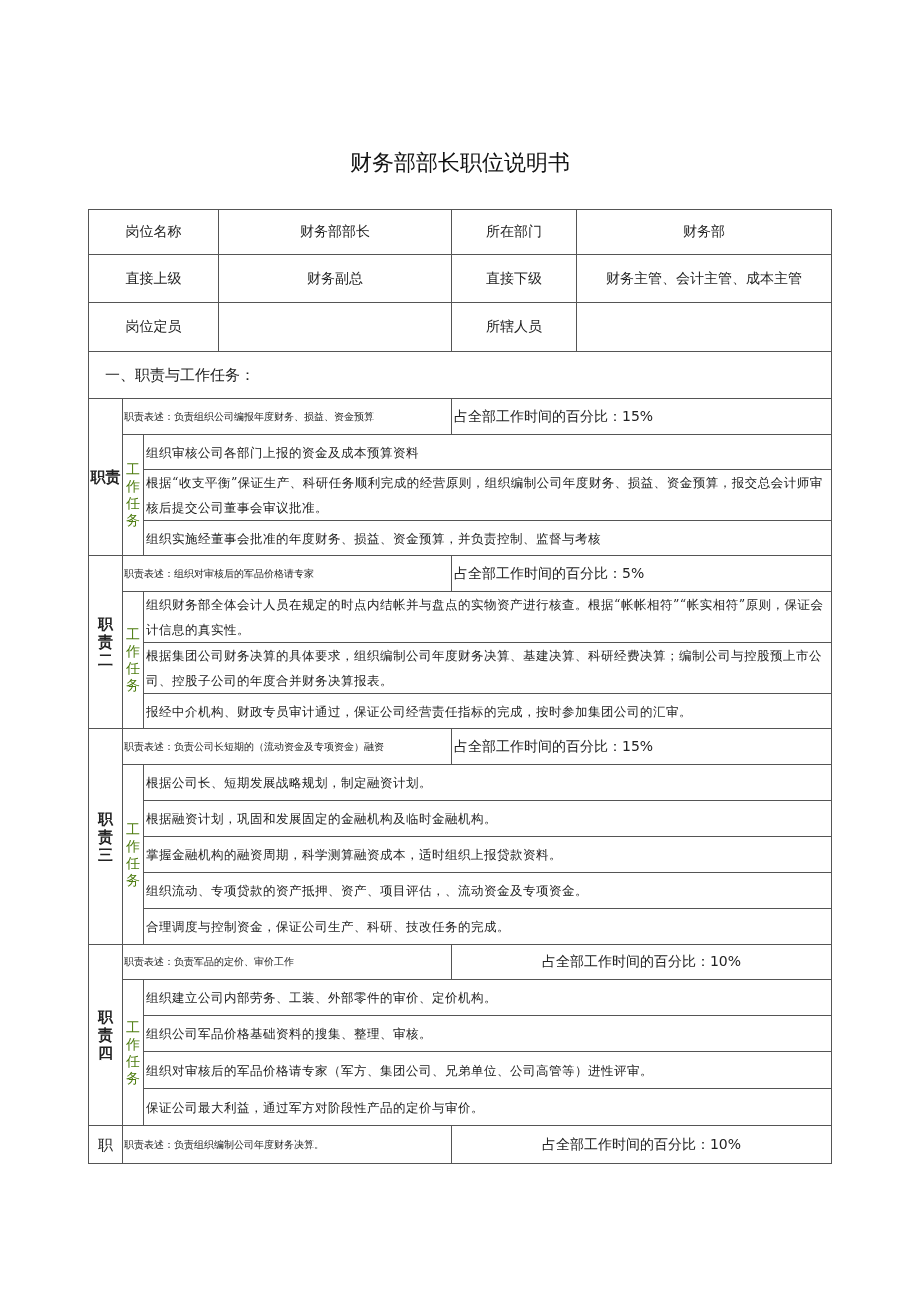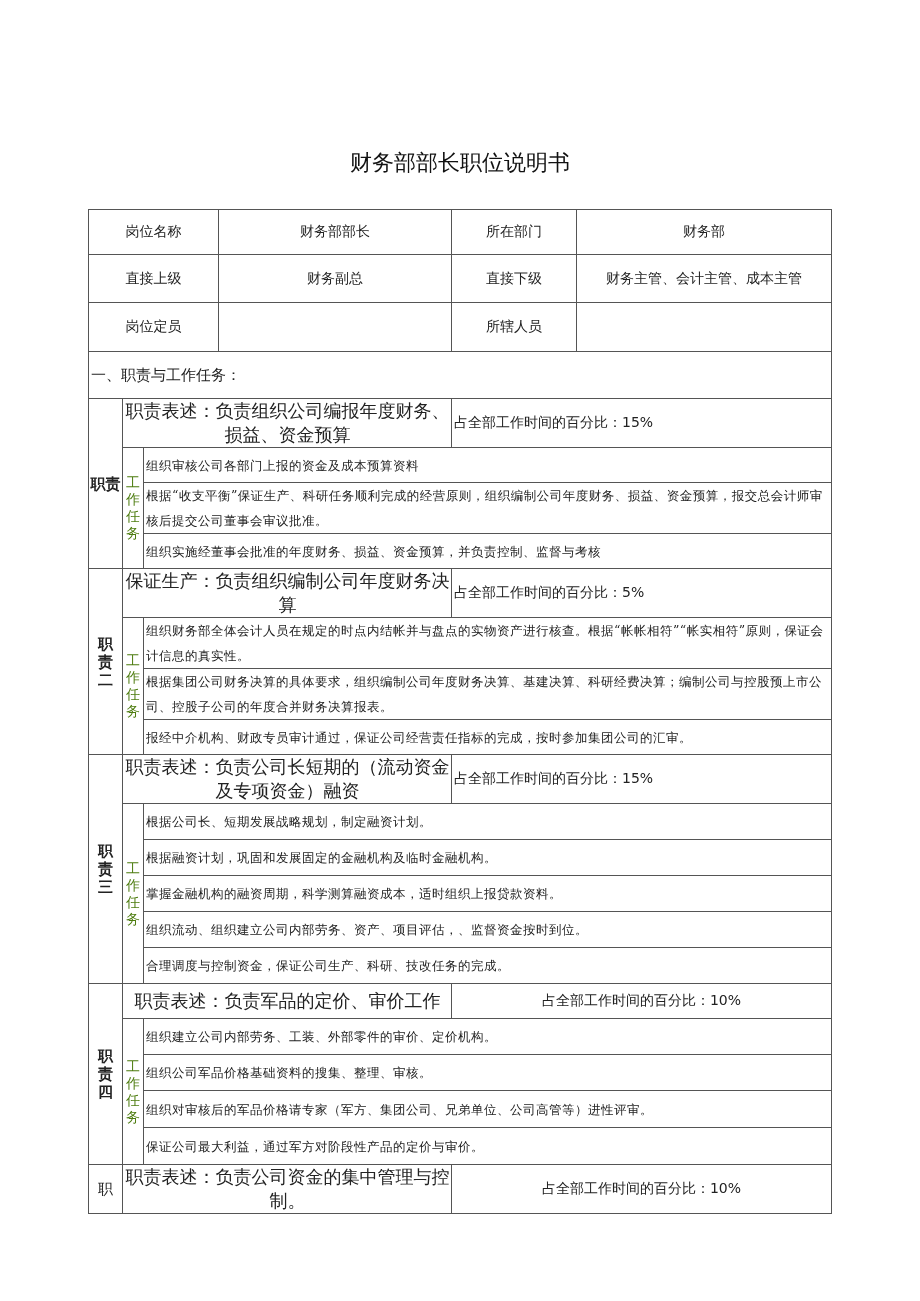--- a/index.html
+++ b/index.html
@@ -1,24 +1,24 @@
 <!DOCTYPE html>
 <html><head>
 <meta charset="utf-8">
 <style>
   html, body { margin: 0; padding: 0; background: #ffffff; }
   body { width: 920px; height: 1301px; position: relative; font-family: "DejaVu Serif", "Liberation Serif", serif; color: #222; }
   .title { position: absolute; left: 0; width: 920px; top: 148px; text-align: center; font-family: "DejaVu Sans", "Liberation Sans", sans-serif; font-size: 22px; color: #111; letter-spacing: 0px; }
   table { position: absolute; left: 88px; top: 209px; width: 743px; border-collapse: collapse; table-layout: fixed; }
   td { border: 1px solid #555; padding: 0; font-size: 13px; vertical-align: middle; }
   .c { text-align: center; font-family: "DejaVu Sans", "Liberation Sans", sans-serif; font-size: 14px; }
-  .sec { font-family: "DejaVu Sans", "Liberation Sans", sans-serif; font-size: 15px; padding-left: 2px; }
+  .sec { font-family: "DejaVu Sans", "Liberation Sans", sans-serif; font-size: 15px; padding-left: 16px; }
   .duty-label { text-align: center; font-family: "DejaVu Sans", "Liberation Sans", sans-serif; font-size: 15px; font-weight: bold; line-height: 18px; }
   .task-label { text-align: center; font-family: "DejaVu Sans", "Liberation Sans", sans-serif; font-size: 14px; line-height: 17px; color: #4d7c0f; }
-  .desc { font-family: "DejaVu Sans", "Liberation Sans", sans-serif; font-size: 18px; padding-left: 1px; text-align: center; }
+  .desc { font-family: "DejaVu Sans", "Liberation Sans", sans-serif; font-size: 10px; padding-left: 1px; }
   .pct { font-family: "DejaVu Sans", "Liberation Sans", sans-serif; font-size: 14px; padding-left: 2px; }
   .pct.center { text-align: center; padding-left: 0; }
   .task { font-size: 12.5px; padding-left: 2px; line-height: 25px; letter-spacing: 0.5px; margin-left: 8px; }
 </style>
 </head>
 <body>
 
 <div class="title">财务部部长职位说明书</div>
 
 <table>
@@ -66,21 +66,21 @@
   </tr>
   <tr style="height:50px">
     <td colspan="4" class="task">根据“收支平衡”保证生产、科研任务顺利完成的经营原则，组织编制公司年度财务、损益、资金预算，报交总会计师审核后提交公司董事会审议批准。</td>
   </tr>
   <tr style="height:35px">
     <td colspan="4" class="task">组织实施经董事会批准的年度财务、损益、资金预算，并负责控制、监督与考核</td>
   </tr>
 
   <tr style="height:36px">
     <td rowspan="4" class="duty-label"><span style="display:inline-block;width:16px;word-break:break-all;">职责二</span></td>
-    <td colspan="3" class="desc">保证生产：负责组织编制公司年度财务决算</td>
+    <td colspan="3" class="desc">职责表述：组织对审核后的军品价格请专家</td>
     <td colspan="2" class="pct">占全部工作时间的百分比：5%</td>
   </tr>
   <tr style="height:49px">
     <td rowspan="3" class="task-label"><span style="display:inline-block;width:14px;word-break:break-all;">工作任务</span></td>
     <td colspan="4" class="task">组织财务部全体会计人员在规定的时点内结帐并与盘点的实物资产进行核查。根据“帐帐相符”“帐实相符”原则，保证会计信息的真实性。</td>
   </tr>
   <tr style="height:49px">
     <td colspan="4" class="task">根据集团公司财务决算的具体要求，组织编制公司年度财务决算、基建决算、科研经费决算；编制公司与控股预上市公司、控股子公司的年度合并财务决算报表。</td>
   </tr>
   <tr style="height:35px">
@@ -96,21 +96,21 @@
     <td rowspan="5" class="task-label"><span style="display:inline-block;width:14px;word-break:break-all;">工作任务</span></td>
     <td colspan="4" class="task">根据公司长、短期发展战略规划，制定融资计划。</td>
   </tr>
   <tr style="height:36px">
     <td colspan="4" class="task">根据融资计划，巩固和发展固定的金融机构及临时金融机构。</td>
   </tr>
   <tr style="height:36px">
     <td colspan="4" class="task">掌握金融机构的融资周期，科学测算融资成本，适时组织上报贷款资料。</td>
   </tr>
   <tr style="height:36px">
-    <td colspan="4" class="task">组织流动、组织建立公司内部劳务、资产、项目评估，、监督资金按时到位。</td>
+    <td colspan="4" class="task">组织流动、专项贷款的资产抵押、资产、项目评估，、流动资金及专项资金。</td>
   </tr>
   <tr style="height:36px">
     <td colspan="4" class="task">合理调度与控制资金，保证公司生产、科研、技改任务的完成。</td>
   </tr>
 
   <tr style="height:35px">
     <td rowspan="5" class="duty-label"><span style="display:inline-block;width:16px;word-break:break-all;">职责四</span></td>
     <td colspan="3" class="desc">职责表述：负责军品的定价、审价工作</td>
     <td colspan="2" class="pct center">占全部工作时间的百分比：10%</td>
   </tr>
@@ -123,17 +123,17 @@
   </tr>
   <tr style="height:37px">
     <td colspan="4" class="task">组织对审核后的军品价格请专家（军方、集团公司、兄弟单位、公司高管等）进性评审。</td>
   </tr>
   <tr style="height:37px">
     <td colspan="4" class="task">保证公司最大利益，通过军方对阶段性产品的定价与审价。</td>
   </tr>
 
   <tr style="height:38px">
     <td class="duty-label" style="font-weight:normal">职</td>
-    <td colspan="3" class="desc">职责表述：负责公司资金的集中管理与控制。</td>
+    <td colspan="3" class="desc">职责表述：负责组织编制公司年度财务决算。</td>
     <td colspan="2" class="pct center">占全部工作时间的百分比：10%</td>
   </tr>
 </tbody>
   </table>
 
 </body></html>

